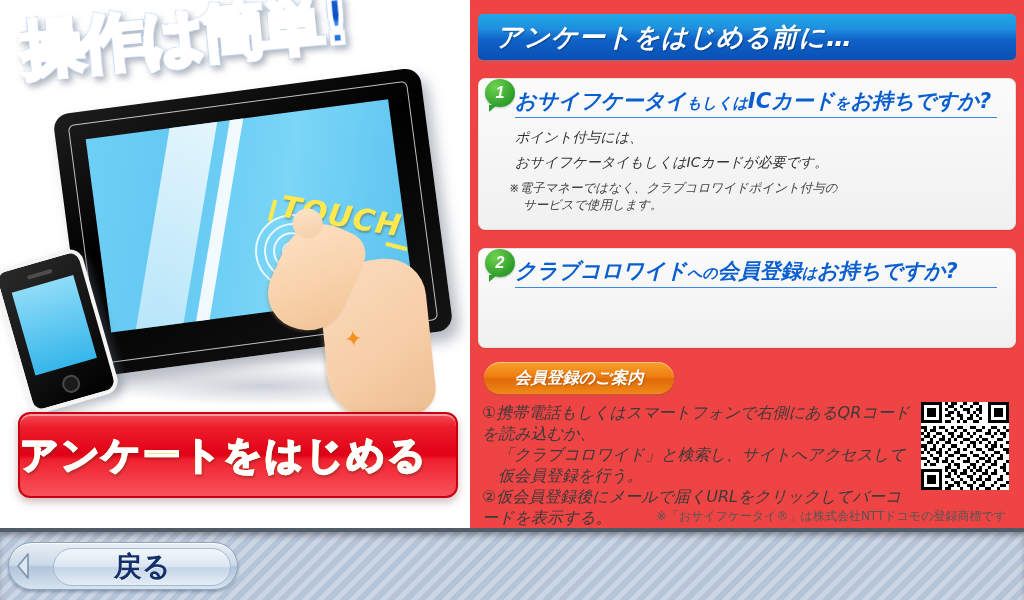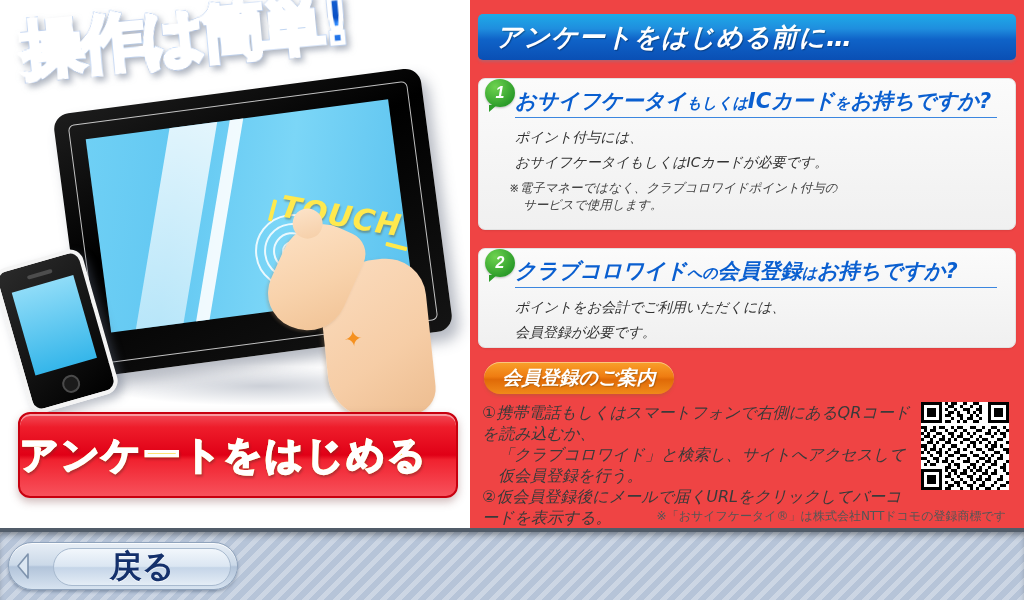--- a/index.html
+++ b/index.html
@@ -200,21 +200,21 @@
 
   
   #signup-pill {
     position:absolute; left:14px; top:362px; width:190px; height:32px;
     border-radius:16px;
     background:linear-gradient(#f9a12b 0%,#ef7d12 45%,#e06a07 55%,#f08a1a 100%);
     box-shadow:0 2px 3px rgba(150,100,40,.35), inset 0 1px 0 rgba(255,255,255,.4);
     display:flex; align-items:center; justify-content:center;
   }
   #signup-pill .pill-text {
-    color:#fff; font-size:19px; font-weight:bold;
+    color:#fff; font-size:16px; font-weight:bold;
     font-family:"DejaVu Sans","Liberation Sans",sans-serif;
     text-shadow:1px 1px 1px rgba(120,70,10,.45);
   }
 
   #steps {
     position:absolute; left:12px; top:402px; width:432px;
     font-size:16px; color:#3a3a3a; line-height:21px;
     font-family:"DejaVu Sans","Liberation Sans",sans-serif;
   }
   #steps .sub { padding-left:16px; display:block; }
@@ -250,21 +250,21 @@
   }
   #back-arrow-icon { margin-left:6px; width:34px; height:30px; }
   #back-inner {
     position:absolute; left:44px; top:5px; right:6px; height:38px;
     border-radius:19px;
     background:linear-gradient(#f2f7fc 0%,#dbe6f2 48%,#c5d5e8 52%,#e4edf6 100%);
     border:1px solid #a8bacf;
     display:flex; align-items:center; justify-content:center;
   }
   #back-inner .back-label {
-    font-size:32px; font-weight:bold; color:#14306b;
+    font-size:28px; font-weight:bold; color:#14306b;
     font-family:Liberation Sans, sans-serif;
     text-shadow:0 1px 0 rgba(255,255,255,.7);
   }
 </style>
 </head>
 <body>
 
 <div id="stage">
 
   <div id="left-panel">
@@ -341,24 +341,20 @@
     </div>
 
     <div class="card" id="card-2">
       <div class="qbadge">
         <span>2</span>
       </div>
       <div class="card-title">
         <span>クラブコロワイド</span><span class="sm">への</span><span>会員登録</span><span class="sm">は</span><span>お持ちですか?</span>
       </div>
       <div class="title-rule"></div>
-      <div class="card-body">
-        <div>ポイントをお会計でご利用いただくには、</div>
-        <div>会員登録が必要です。</div>
-      </div>
     </div>
 
     <div id="signup-pill">
       <span class="pill-text">会員登録のご案内</span>
     </div>
 
     <div id="steps">
       <div>①携帯電話もしくはスマートフォンで右側にあるQRコードを読み込むか、</div>
       <span class="sub">「クラブコロワイド」と検索し、サイトへアクセスして仮会員登録を行う。</span>
       <div>②仮会員登録後にメールで届くURLをクリックしてバーコードを表示する。</div>

